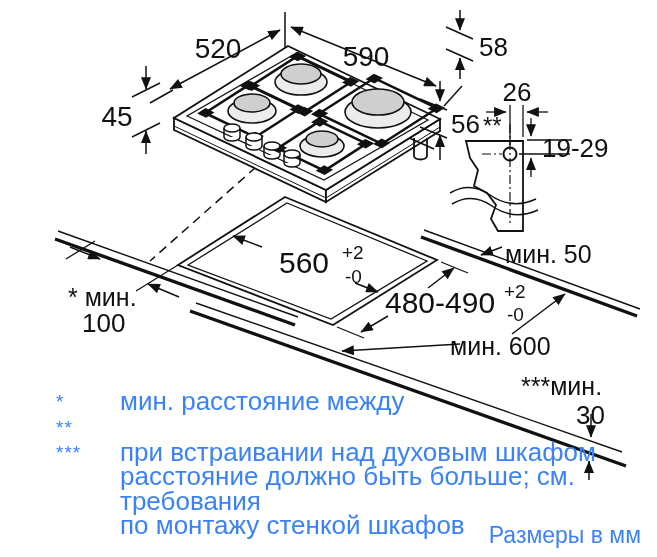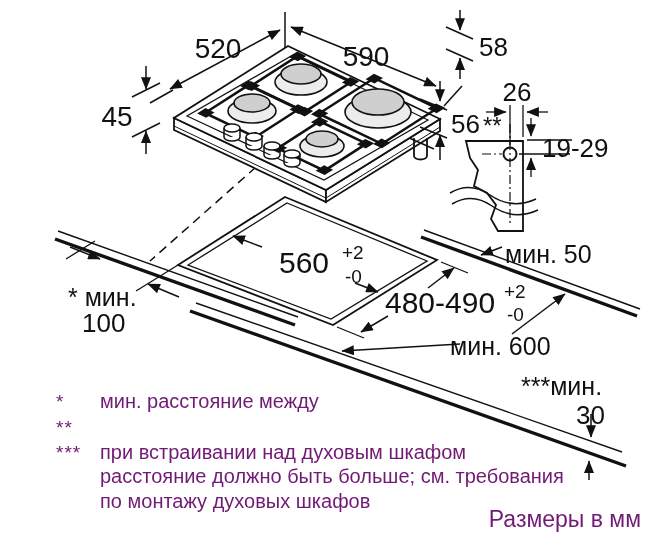--- a/index.html
+++ b/index.html
@@ -1,32 +1,32 @@
 <!DOCTYPE html>
 <html><head>
 <meta charset="utf-8">
 <style>
   html,body{margin:0;padding:0;background:#fff;}
   #stage{
     position:relative;width:657px;height:557px;background:#fff;overflow:hidden;
-    font-family:"Liberation Sans", sans-serif;color:#701a75;
+    font-family:"Liberation Sans", sans-serif;color:#3b82f6;
   }
   svg text{font-family:"Liberation Sans", sans-serif;fill:#111;}
   .dimnum{font-size:28px;}
   .dimnum-sm{font-size:26px;}
   .tol{font-size:19px;}
   .minlbl{font-size:25px;}
   #footnotes{
     position:absolute;left:56px;top:389px;width:575px;
   }
   .fn-row{display:flex;align-items:flex-start;margin-bottom:1px;}
   .fn-marker{width:44px;flex:0 0 44px;font-size:19px;padding-top:2px;letter-spacing:1px;}
-  .fn-text{font-size:20px;line-height:24.5px;}
+  .fn-text{font-size:26px;line-height:24.5px;margin-left:20px;}
   #units-note{
-    position:absolute;right:16px;bottom:24px;font-size:23px;
+    position:absolute;right:16px;bottom:8px;font-size:23px;
   }
 </style>
 </head>
 <body>
 
 <div id="stage">
 
 <svg width="657" height="557" viewBox="0 0 657 557">
   <defs>
     <marker id="ah" viewBox="0 0 10 8" refX="9.5" refY="4" markerWidth="13" markerHeight="10" markerUnits="userSpaceOnUse" orient="auto-start-reverse">
@@ -261,19 +261,19 @@
       </div>
     </div>
     <div class="fn-row">
       <div class="fn-marker">**</div>
     </div>
     <div class="fn-row">
       <div class="fn-marker">***</div>
       <div class="fn-text">
         <div>при встраивании над духовым шкафом</div>
         <div>расстояние должно быть больше; см. требования</div>
-        <div>по монтажу духовых шкафов</div>
+        <div>по монтажу стенкой шкафов</div>
       </div>
     </div>
   </div>
 
   <div id="units-note">Размеры в мм</div>
 </div>
 
 </body></html>

